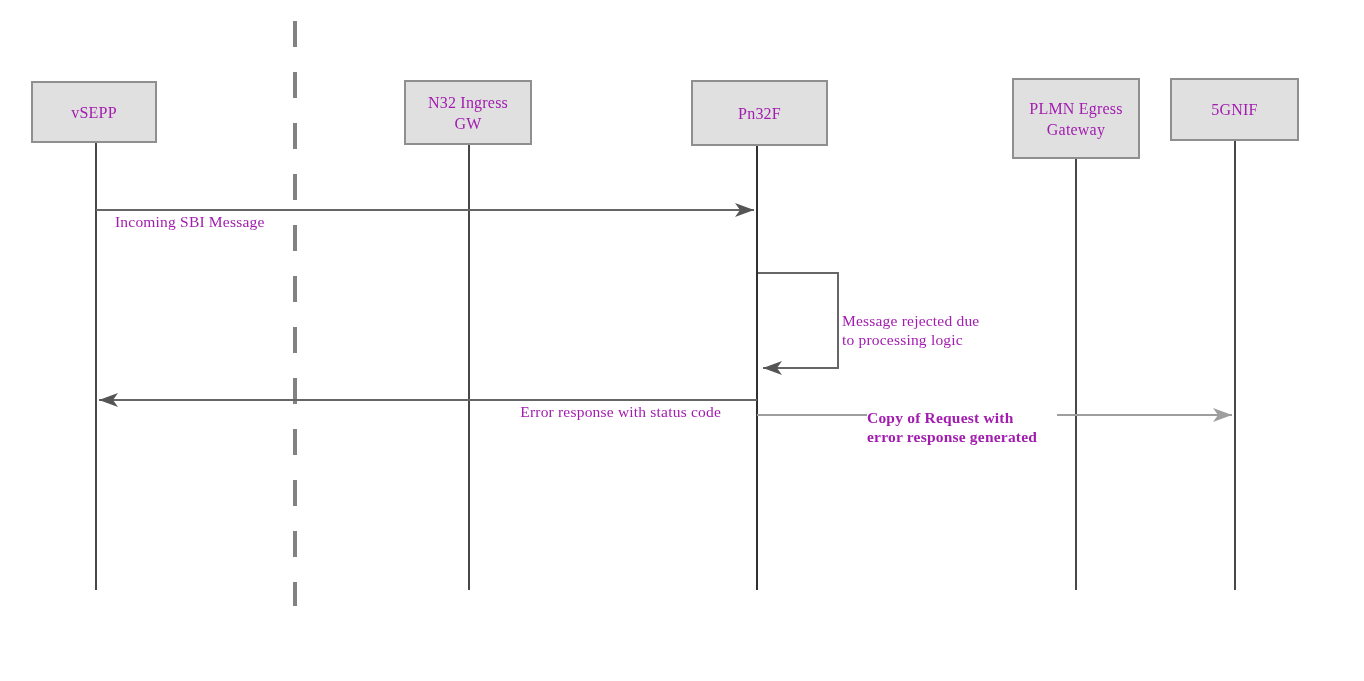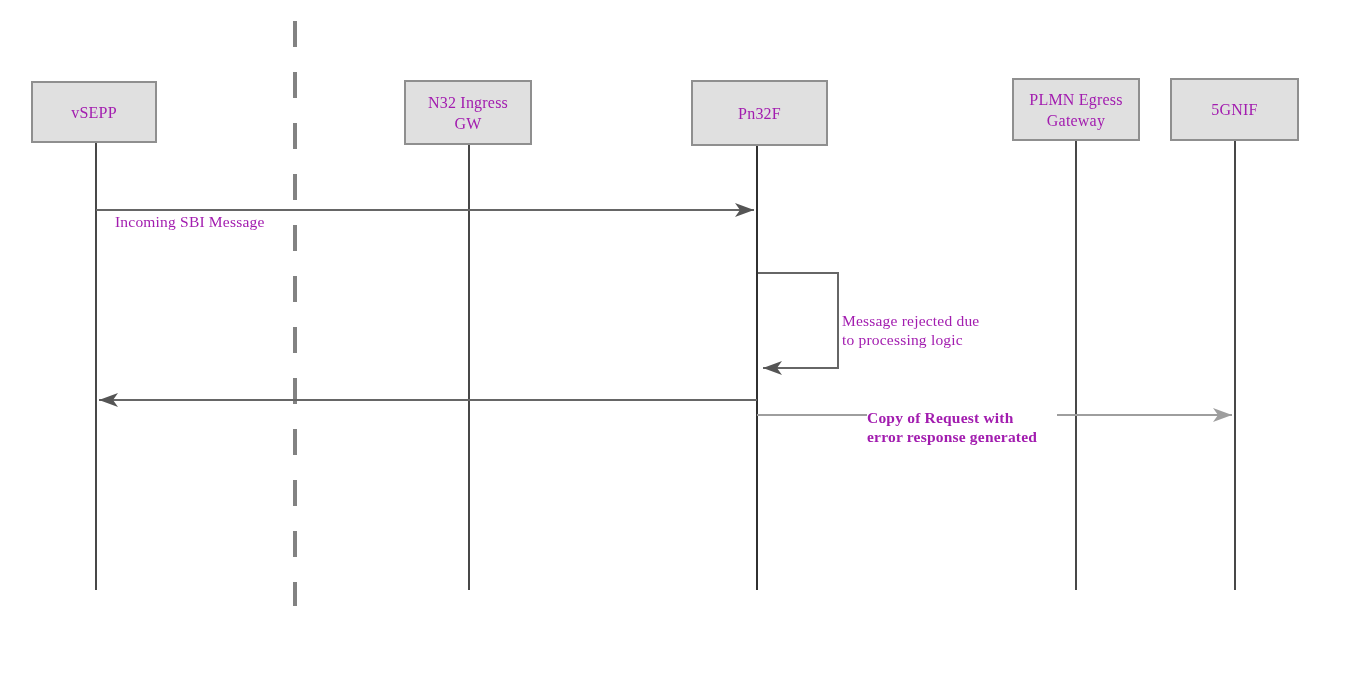--- a/index.html
+++ b/index.html
@@ -49,21 +49,21 @@
     white-space: pre-line;
     margin-top: 12px;
   }
   .msg-label.center {
     text-align: left;
   }
   
   #p-vsepp  { left: 31px;   top: 81px; width: 126px; height: 62px; }
   #p-n32    { left: 404px;  top: 80px; width: 128px; height: 65px; }
   #p-pn32f  { left: 691px;  top: 80px; width: 137px; height: 66px; }
-  #p-plmn   { left: 1012px; top: 78px; width: 128px; height: 63px; align-items: center; }
+  #p-plmn   { left: 1012px; top: 78px; width: 128px; height: 81px; align-items: center; }
   #p-5gnif  { left: 1170px; top: 78px; width: 129px; height: 63px; }
   
   #lbl-incoming { left: 113px; top: 200px; padding: 0 2px; }
   #lbl-self     { left: 842px; top: 299px; width: 180px; line-height: 19px; }
   #lbl-error    { right: 640px; top: 390px; padding: 0 3px; }
   #lbl-copy     { left: 867px; top: 396px; width: 190px; line-height: 19px; font-weight: bold; }
 </style>
 </head>
 <body>
 
@@ -110,16 +110,17 @@
     <div class="plabel">PLMN Egress
 Gateway</div>
   </div>
   <div id="p-5gnif" class="participant">
     <div class="plabel">5GNIF</div>
   </div>
 
   <div id="lbl-incoming" class="msg-label">Incoming SBI Message</div>
   <div id="lbl-self" class="msg-label center">Message rejected due
 to processing logic</div>
+  <div id="lbl-error" class="msg-label">Error response with status code</div>
   <div id="lbl-copy" class="msg-label center">Copy of Request with
 error response generated</div>
 
 </div>
 
 </body></html>

